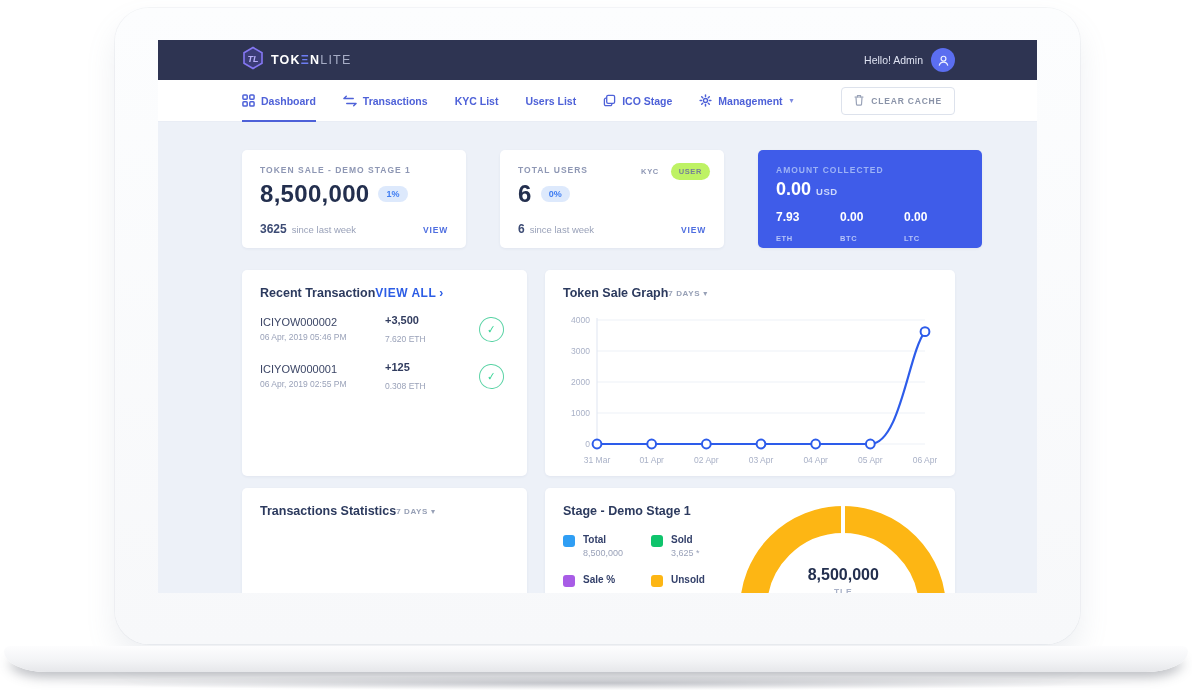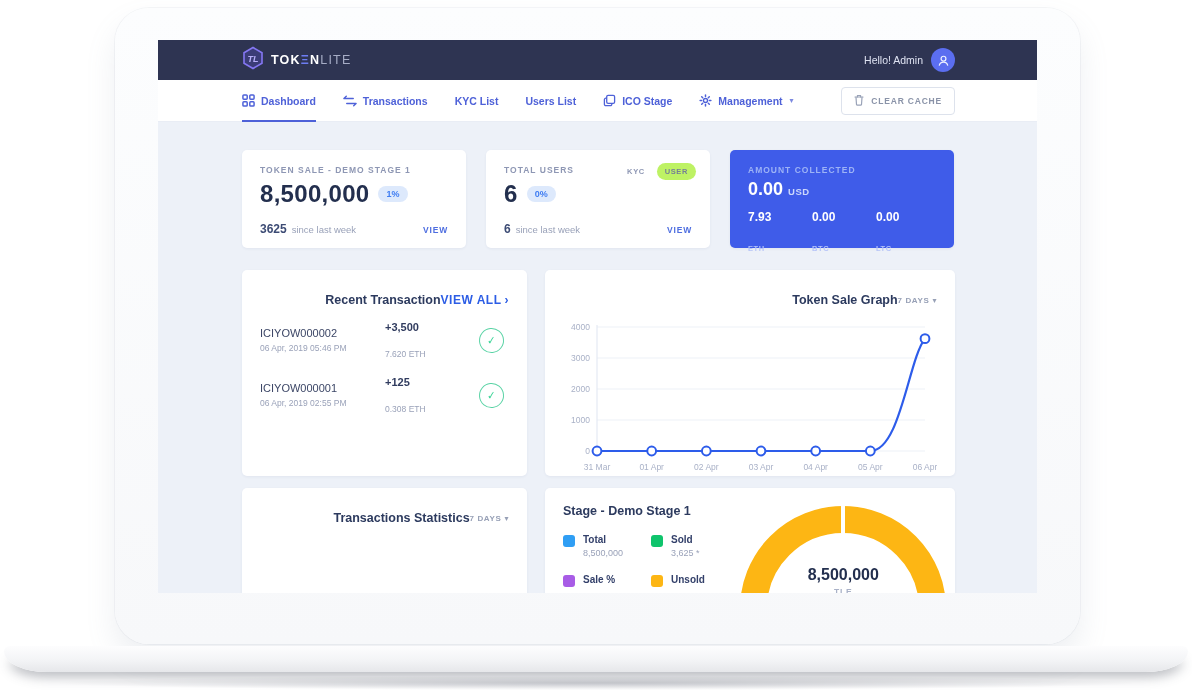--- a/index.html
+++ b/index.html
@@ -44,21 +44,21 @@
   .nicon { display:flex; align-items:center; color:#4e61d8; }
   .caret { font-size:8px; color:#7c89e0; margin-left:1px; }
   .clear-cache { display:flex; align-items:center; gap:7px; border:1px solid #dde2ec;
     background:#fff; border-radius:4px; padding:6px 12px; font-size:8.5px; font-weight:bold;
     letter-spacing:0.8px; color:#8a93a8; cursor:pointer;
     font-family:"Liberation Sans","DejaVu Sans",sans-serif; }
 
   
   .content { padding:28px 82px 0 84px; }
   .card { background:#fff; border-radius:5px; box-shadow:0 1px 3px rgba(40,55,100,0.06); }
-  .row1 { display:grid; grid-template-columns:224px 224px 224px; gap:20px; }
+  .row1 { display:grid; grid-template-columns:224px 224px 224px; gap:34px; }
   .row2 { display:grid; grid-template-columns:285px 410px; gap:18px; margin-top:22px; }
   .row3 { display:grid; grid-template-columns:285px 410px; gap:18px; margin-top:12px; }
 
   
   .stat-card { height:98px; padding:15px 18px 13px; position:relative; }
   .stat-label { font-size:8.5px; font-weight:bold; letter-spacing:1px; color:#8e97b4; }
   .stat-value-row { display:flex; align-items:center; gap:9px; margin-top:5px; }
   .stat-value { font-size:24px; font-weight:bold; color:#232f4e; letter-spacing:0.3px; }
   .pct-badge { background:#dde9fc; color:#3f7df2; font-size:9px; font-weight:bold;
     border-radius:9px; padding:3px 8px; }
@@ -73,40 +73,40 @@
     padding:4px 8px; border-radius:9px; cursor:pointer; }
   .tg.on { background:#bef264; color:#757f96; }
 
   .blue-card { background:#3f5ce9; color:#fff; height:98px; padding:15px 18px 13px; }
   .blue-card .stat-label { color:#9db3f6; }
   .amt-row { display:flex; align-items:baseline; gap:5px; margin-top:4px; }
   .amt-main { font-size:18px; font-weight:bold; }
   .amt-unit { font-size:9.5px; font-weight:bold; color:#cdd8fb; letter-spacing:0.5px; }
   .coin-grid { display:grid; grid-template-columns:64px 64px 64px; margin-top:10px; }
   .coin-val { font-size:12px; font-weight:bold; }
-  .coin-unit { font-size:7.5px; font-weight:bold; color:#b6c4f8; letter-spacing:0.6px; margin-top:20px; }
-
-  
-  .card-head { display:flex; align-items:center; justify-content:flex-end;
-    padding:23px 18px 0; }
+  .coin-unit { font-size:7.5px; font-weight:bold; color:#b6c4f8; letter-spacing:0.6px; margin-top:10px; }
+
+  
+  .card-head { display:flex; align-items:center; justify-content:flex-start;
+    padding:16px 18px 0; }
   .card-title { font-size:12.5px; font-weight:bold; color:#2c3a5e; }
   .range-sel { font-size:8px; font-weight:bold; letter-spacing:0.6px; color:#97a0b6;
     cursor:pointer; display:flex; align-items:center; gap:3px; }
   .viewall { font-size:12px; font-weight:bold; letter-spacing:0.5px; color:#2c5de5;
     cursor:pointer; display:flex; align-items:center; gap:3px; }
 
   
   .tx-card { height:206px; }
   .tx-list { padding:14px 18px 0; }
   .tx-row { display:grid; grid-template-columns:1fr 94px 30px; align-items:center;
     margin-bottom:17px; }
   .tx-ref { font-size:11px; font-weight:normal; color:#3c4666; }
   .tx-date { font-size:8.5px; color:#9aa2b9; margin-top:4px; }
   .tx-amt { font-size:11px; font-weight:bold; color:#313c5f; }
-  .tx-eth { font-size:8.5px; color:#9aa2b9; margin-top:16px; }
+  .tx-eth { font-size:8.5px; color:#9aa2b9; margin-top:8px; }
   .check-circle { width:25px; height:25px; border:1.5px solid #5ad3a5; border-radius:50%;
     color:#3dd598; font-size:11px; display:flex; align-items:center; justify-content:center;
     transform:rotate(-6deg); }
 
   
   .graph-card { height:206px; }
   .reg-card { height:240px; }
   .chart-wrap { padding:8px 14px 0 16px; }
   svg text.tick { font-size:8.5px; fill:#a9b1c7; font-family:"Liberation Sans","DejaVu Sans",sans-serif; }
 

